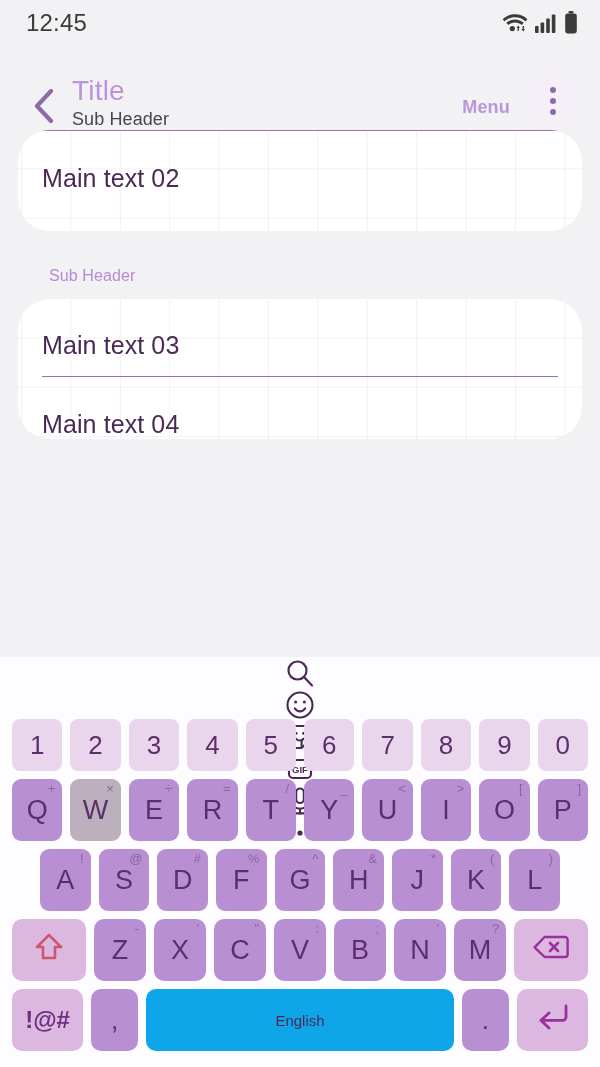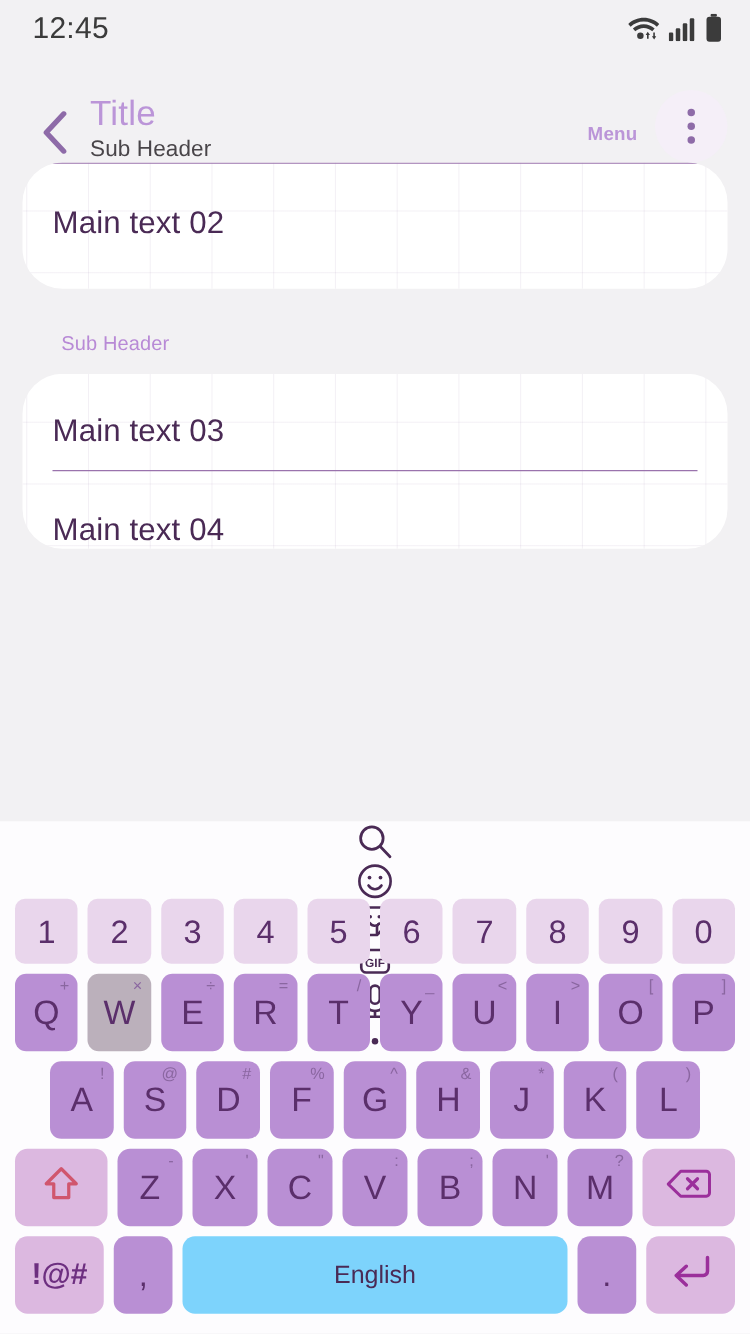--- a/index.html
+++ b/index.html
@@ -75,21 +75,21 @@
     margin-top: 1px;
     letter-spacing: .1px;
   }
   .app-bar-right {
     margin-left: auto;
     display: flex;
     align-items: center;
     margin-top: 16px;
   }
   .menu-text {
-    font-size: 15px;
+    font-size: 18px;
     color: #bb95d8;
     font-weight: bold;
     letter-spacing: .2px;
     padding: 6px 4px;
     margin-top: 12px;
   }
   .overflow-btn {
     width: 58px;
     height: 58px;
     border-radius: 50%;
@@ -244,23 +244,23 @@
     font-size: 24px;
     font-weight: bold;
     color: #6d2f80;
   }
   .key-comma, .key-period {
     background: #b98fd4;
     flex: .78 1 0;
     font-size: 26px;
   }
   .key-space {
-    background: #7dd3fc;
+    background: #0ea5e9;
     flex: 5.1 1 0;
-    font-size: 20px;
+    font-size: 15px;
     color: #4a2a55;
   }
   .key-enter {
     background: #dcb8e0 !important;
     flex: 1.18 1 0;
   }
   .row-bottom .key { height: 62px; border-radius: 10px; }
   .row-z .key { border-radius: 10px; }
 </style>
 </head>

